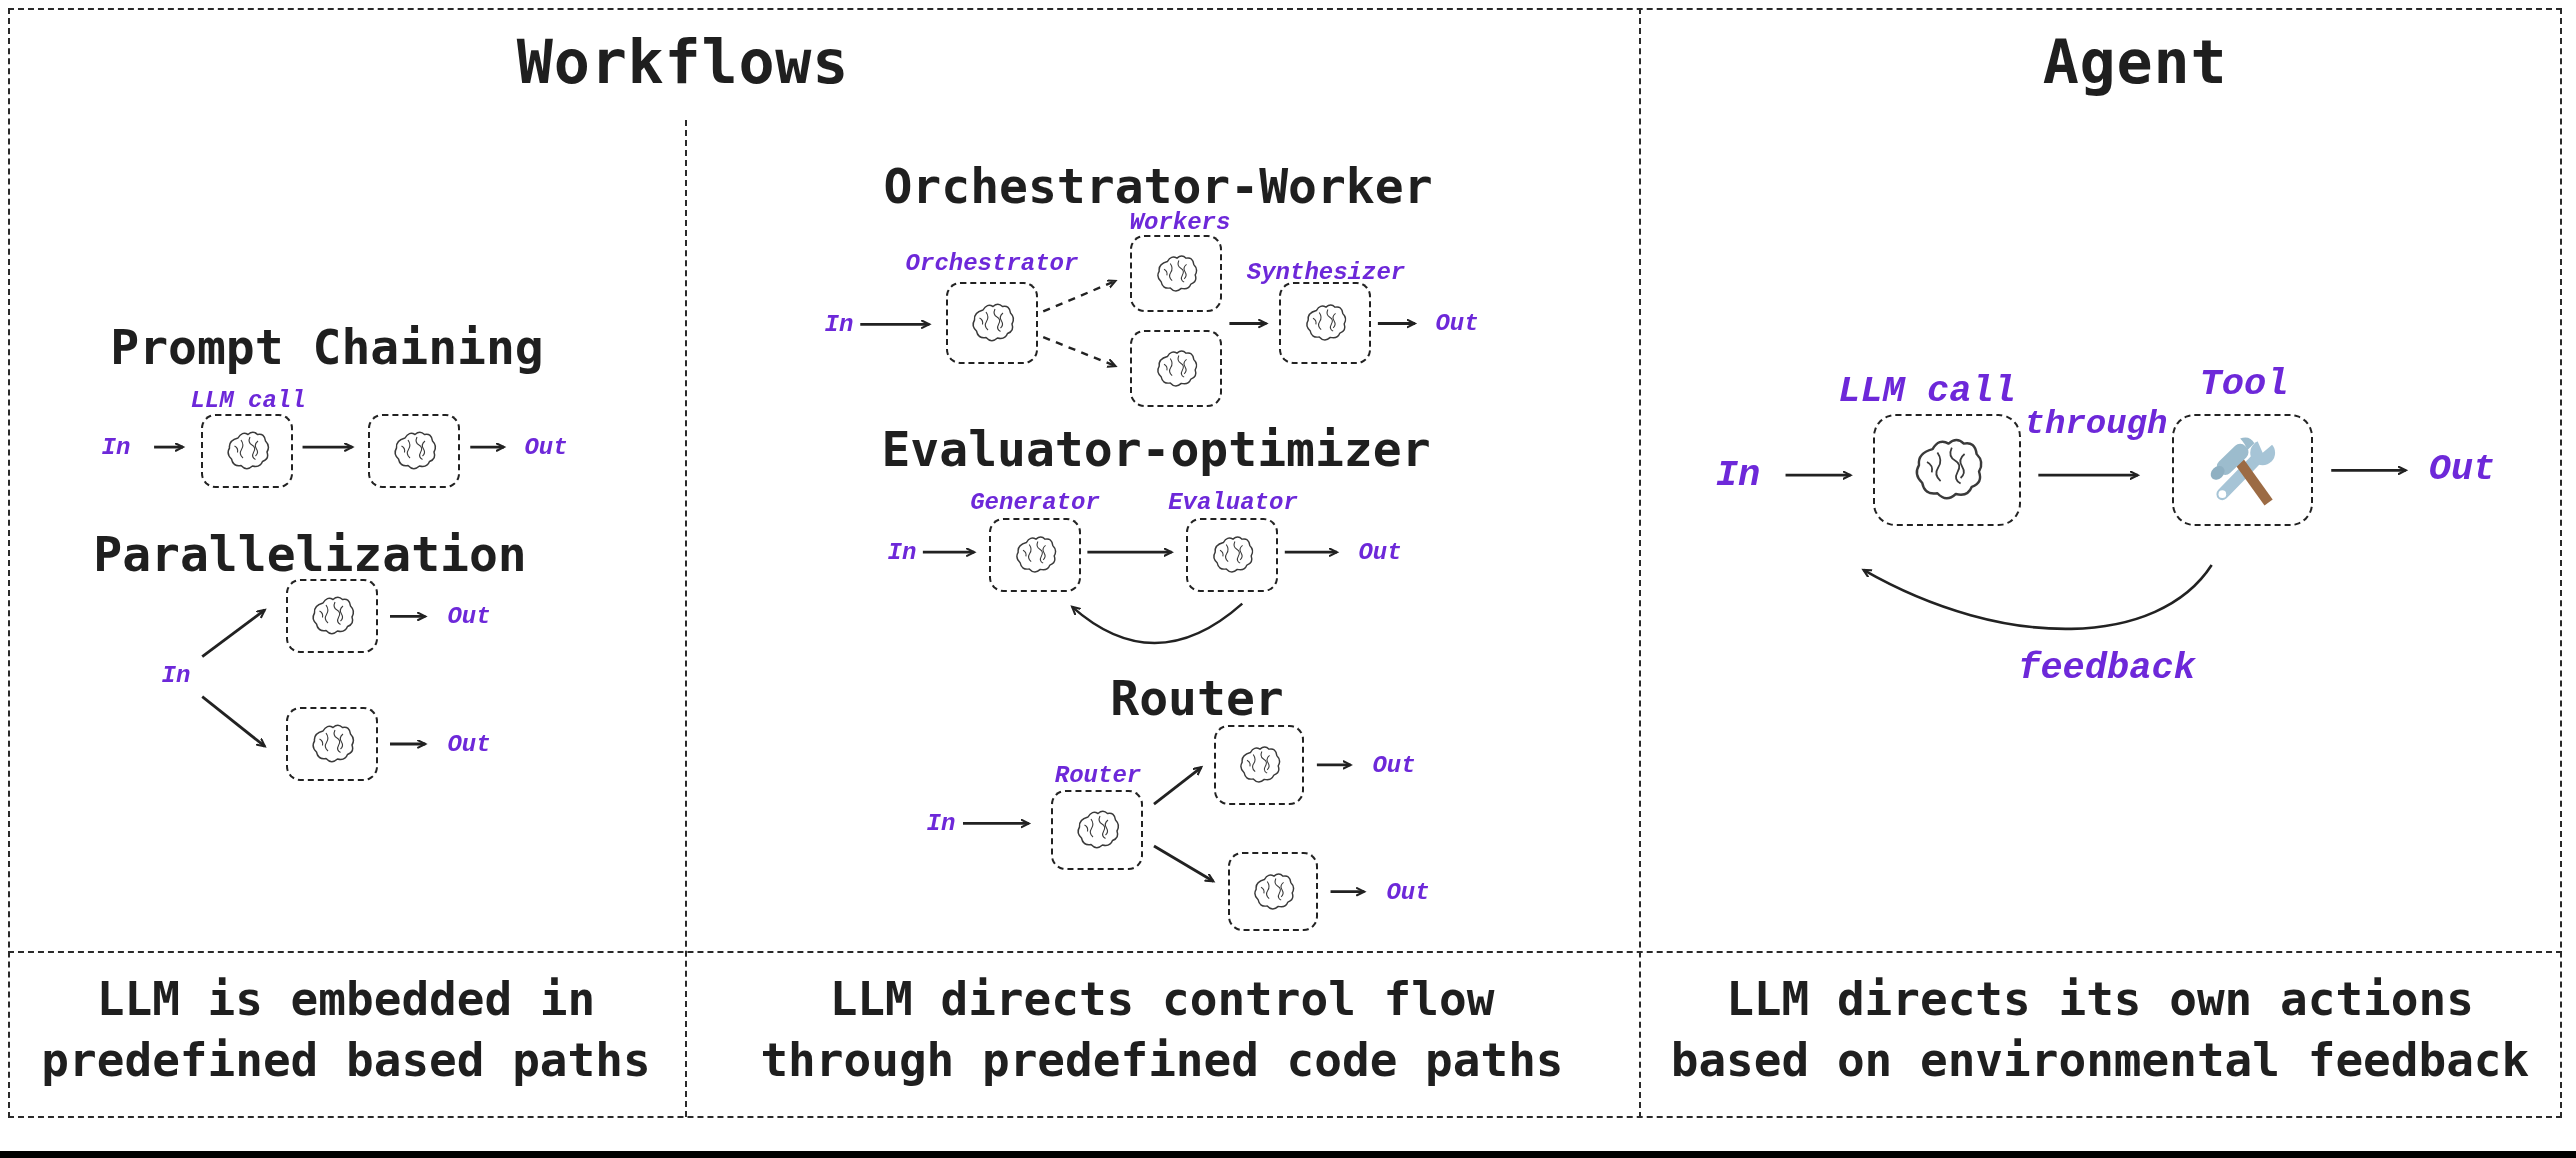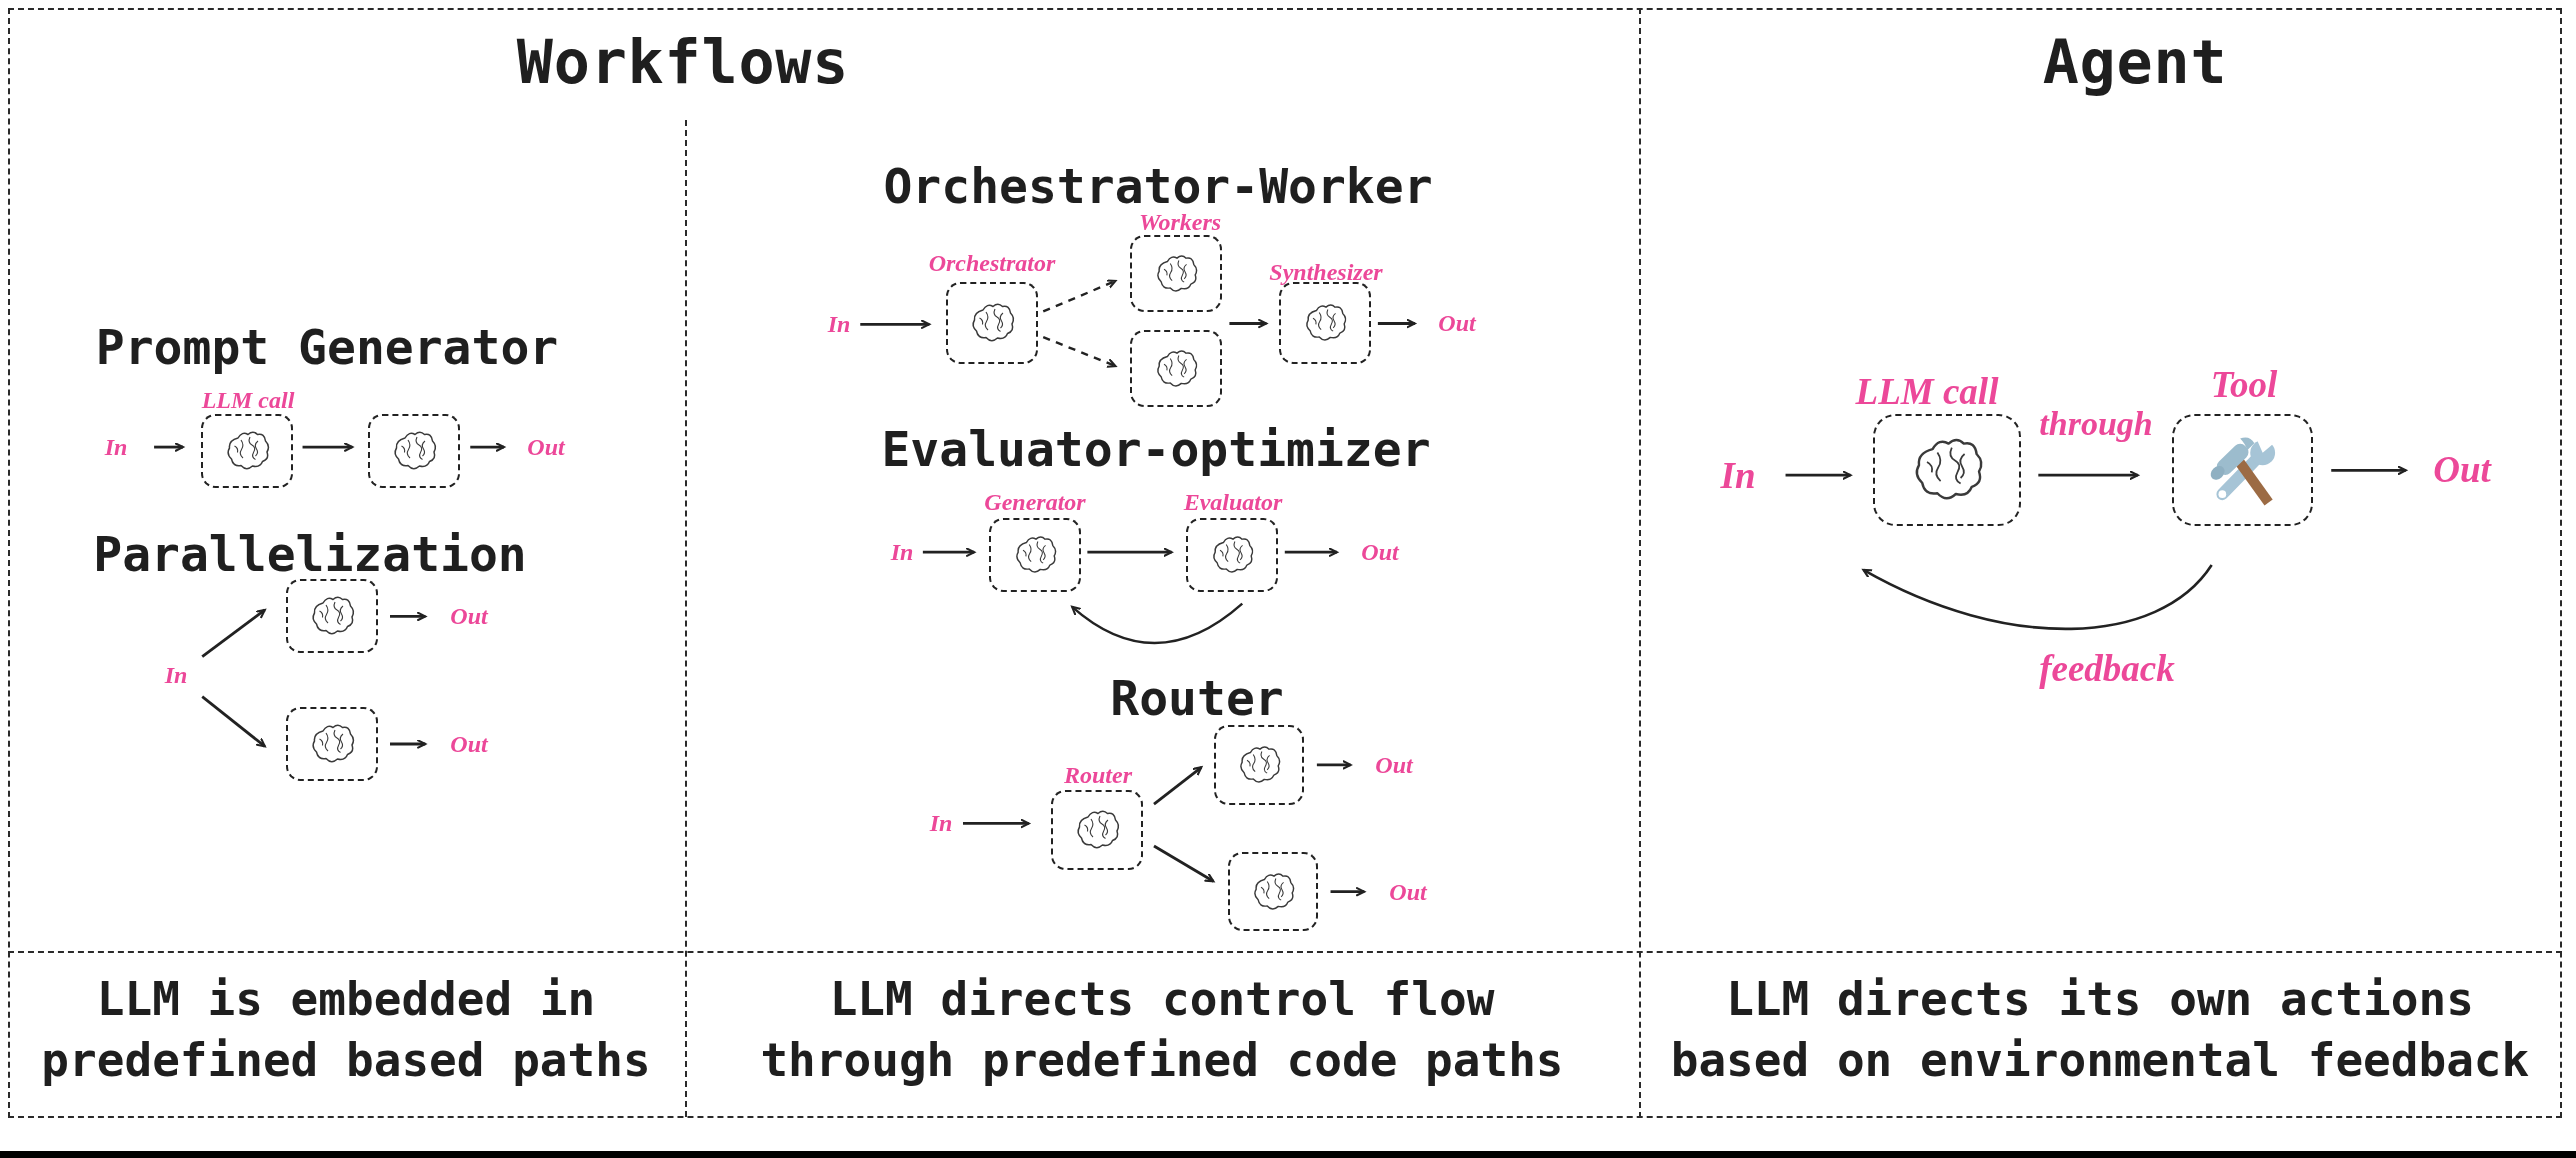--- a/index.html
+++ b/index.html
@@ -11,22 +11,22 @@
   .vdiv{position:absolute;width:0;border-left:2.4px dashed #2a2a2a;}
   .hdiv{position:absolute;height:0;border-top:2.4px dashed #2a2a2a;}
   .bottom-bar{position:absolute;left:0;bottom:0;width:2576px;height:8px;background:#000;}
   
   .big-title{position:absolute;transform:translate(-50%,-50%);font-size:60px;font-weight:700;
              letter-spacing:0.8px;white-space:nowrap;}
   .heading{position:absolute;transform:translate(-50%,-50%);font-size:48px;font-weight:700;
            white-space:nowrap;}
   .caption{position:absolute;transform:translate(-50%,0);text-align:center;font-size:46px;
            font-weight:700;line-height:61px;white-space:nowrap;}
-  .lbl{position:absolute;transform:translate(-50%,-50%);font-family:Liberation Serif, serif;
-       font-style:italic;font-weight:600;font-size:24px;white-space:nowrap;color:#ec4899;}
+  .lbl{position:absolute;transform:translate(-50%,-50%);font-family:Liberation Mono, monospace;
+       font-style:italic;font-weight:600;font-size:24px;white-space:nowrap;color:#6d28d9;}
   .lbl.ag{font-size:37px;}
   .lbl.ag-action{font-size:34px;}
   
   .dbox{position:absolute;box-sizing:border-box;border:2.8px dashed #222;border-radius:14.4px;
         display:flex;align-items:center;justify-content:center;background:#fff;}
   .dbox.agent-size{border-radius:22.5px;}
   .arrow-layer{position:absolute;left:0;top:0;pointer-events:none;}
 </style>
 </head>
 <body>
@@ -98,21 +98,21 @@
       <line x1="2225" y1="592" x2="2306" y2="592" marker-end="url(#ah)"></line>
       <line x1="2540" y1="592" x2="2664" y2="592" marker-end="url(#ah)"></line>
       <line x1="2905" y1="586" x2="2998" y2="586" marker-end="url(#ah)"></line>
       <path d="M2756,704 C2690,806 2500,812 2322,710" marker-end="url(#ah)" stroke-width="3.2"></path>
     </g>
   </svg>
 
   <div class="big-title" style="left:683px;top:62px;text-align:right;">Workflows</div>
   <div class="big-title" style="left:2135px;top:62px;">Agent</div>
 
-  <div class="heading" style="left:327px;top:347px;">Prompt Generator</div>
+  <div class="heading" style="left:327px;top:347px;">Prompt Chaining</div>
   <div class="lbl" style="left:248px;top:400px;">LLM call</div>
   <div class="lbl" style="left:116px;top:447px;">In</div>
   <div class="dbox" style="left:201px;top:414px;width:92px;height:74px;">
     <svg width="50" height="50" viewBox="0 0 62 62">
         <use href="#brain"></use>
       </svg>
   </div>
   <div class="dbox" style="left:368px;top:414px;width:92px;height:74px;">
     <svg width="50" height="50" viewBox="0 0 62 62">
         <use href="#brain"></use>

